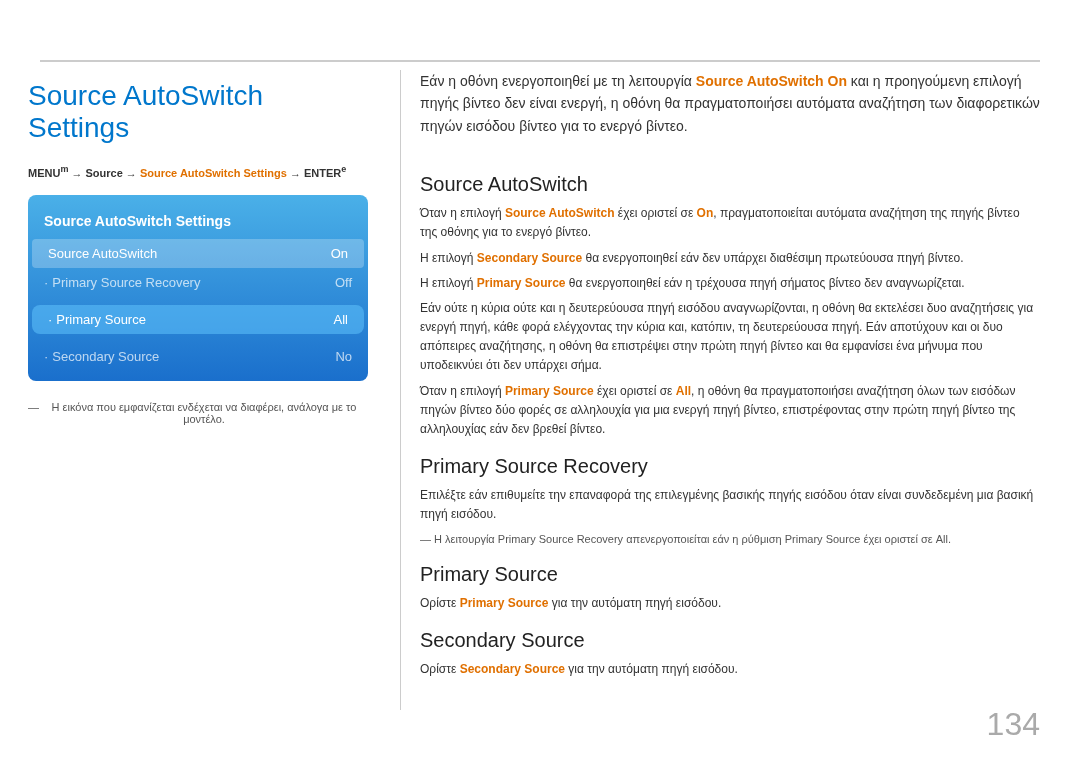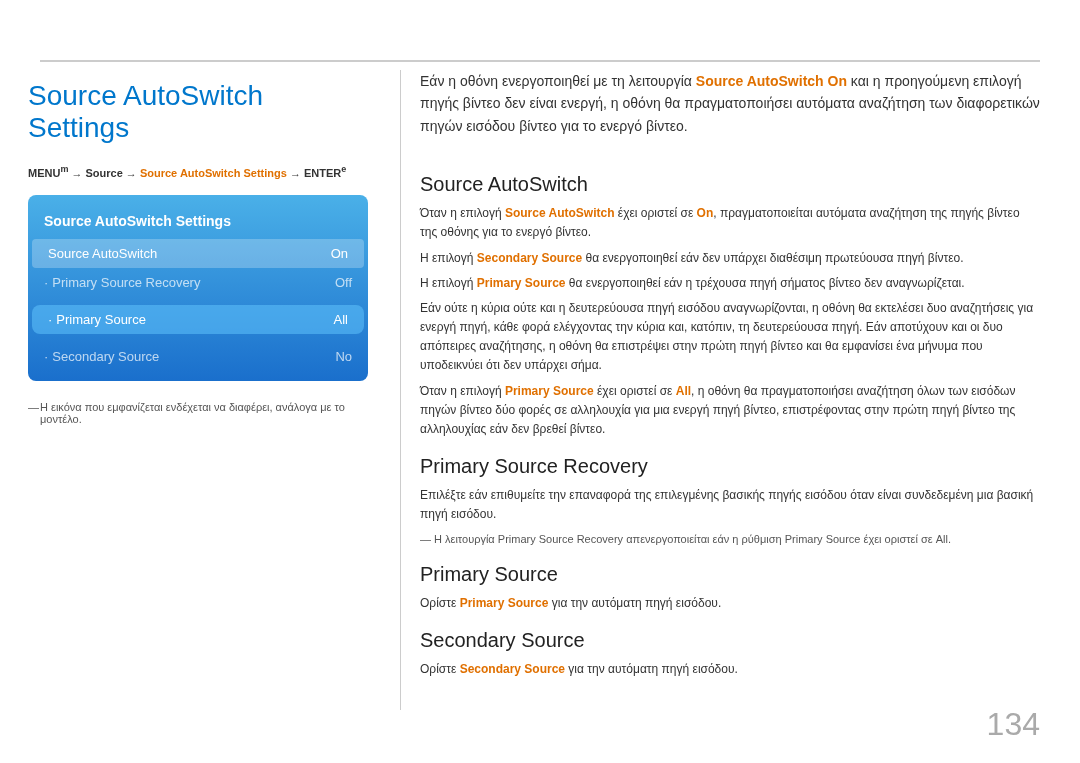--- a/index.html
+++ b/index.html
@@ -100,20 +100,21 @@
       color: #ffffff;
       font-size: 13px;
     }
 
     .footnote {
       font-size: 11px;
       color: #555;
       margin-top: 10px;
       padding-left: 12px;
       position: relative;
+      text-align: center;
     }
     .footnote::before {
       content: '—';
       position: absolute;
       left: 0;
     }
 
     
     .right-panel {
       position: absolute;

